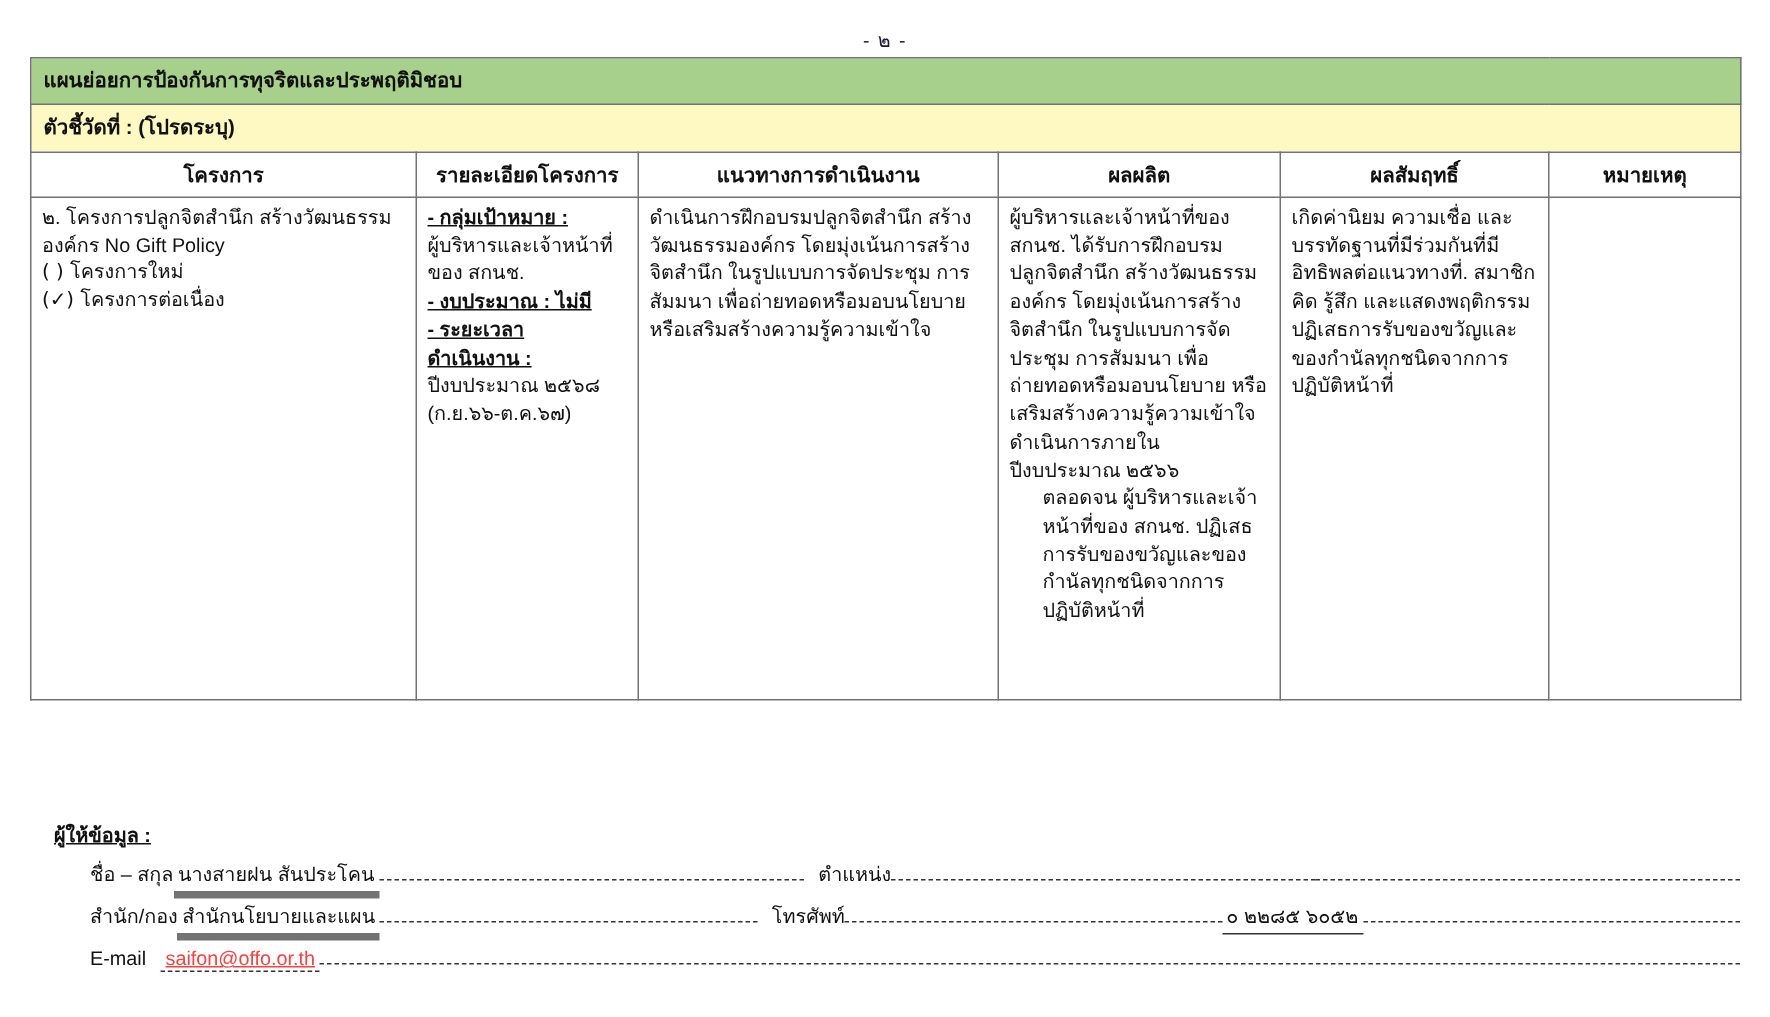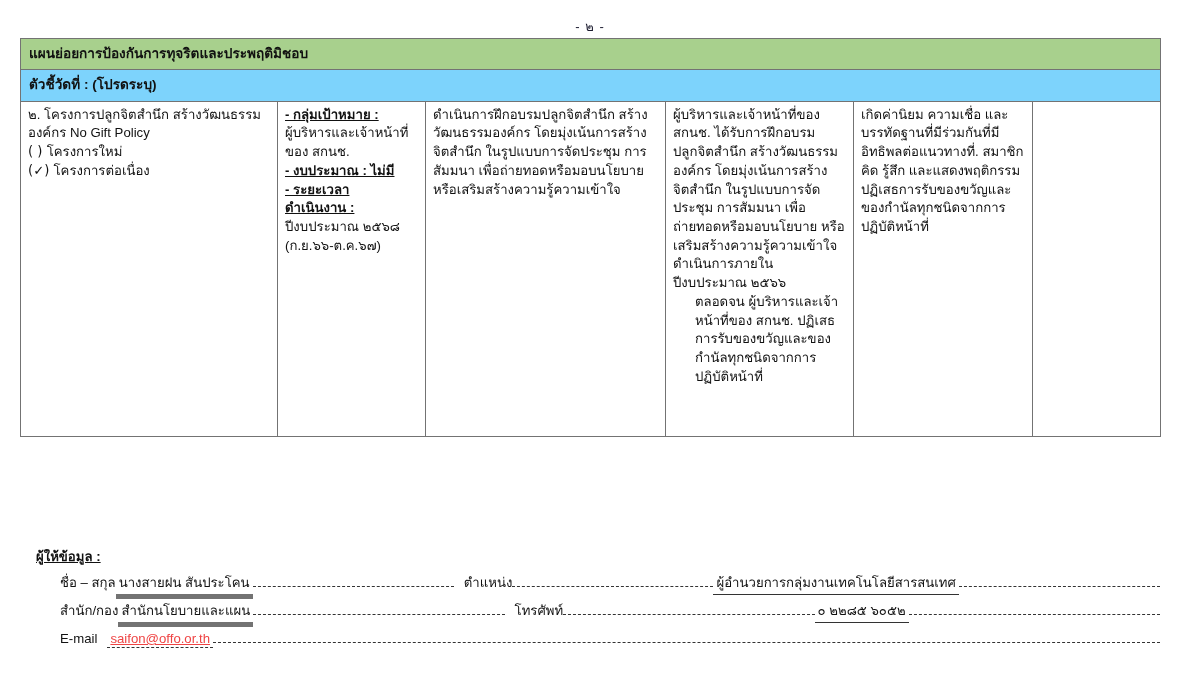--- a/index.html
+++ b/index.html
@@ -41,21 +41,21 @@
     color: #111;
   }
   tr.band-dark td {
     background: #a8d08d;
     font-weight: bold;
     font-size: 13.6px;
     padding: 5px 8px 6px 8px;
     height: 26px;
   }
   tr.band-light td {
-    background: #7dd3fc;
+    background: #fef9c3;
     font-weight: bold;
     font-size: 13.6px;
     padding: 5px 8px 6px 8px;
     height: 26px;
   }
   tr.col-head td {
     background: #ffffff;
     text-align: center;
     font-weight: bold;
     font-size: 13.6px;
@@ -137,20 +137,28 @@
       <col style="width:188px">
       <col style="width:179px">
       <col style="width:128px">
     </colgroup>
     <tbody>
       <tr class="band-dark">
         <td colspan="6">แผนย่อยการป้องกันการทุจริตและประพฤติมิชอบ</td>
       </tr>
       <tr class="band-light">
         <td colspan="6">ตัวชี้วัดที่ : (โปรดระบุ)</td>
+      </tr>
+      <tr class="col-head">
+        <td>โครงการ</td>
+        <td>รายละเอียดโครงการ</td>
+        <td>แนวทางการดำเนินงาน</td>
+        <td>ผลผลิต</td>
+        <td>ผลสัมฤทธิ์</td>
+        <td>หมายเหตุ</td>
       </tr>
       <tr class="body-row">
         <td>
           <span class="cell-line">๒. โครงการปลูกจิตสำนึก สร้างวัฒนธรรม</span>
           <span class="cell-line">องค์กร No Gift Policy</span>
           <span class="cell-line chk">(   ) โครงการใหม่</span>
           <span class="cell-line chk">(✓) โครงการต่อเนื่อง</span>
         </td>
         <td>
           <span class="cell-line bold">- กลุ่มเป้าหมาย :</span>
@@ -176,21 +184,20 @@
   <div class="footer">
     <div class="footer-title">ผู้ให้ข้อมูล :</div>
 
     <div class="frow r1">
       <span class="flabel">ชื่อ – สกุล</span>
       <span class="name-underline">นางสายฝน   สันประโคน</span>
       <span class="fill"></span>
       <span class="gap"></span>
       <span class="flabel">ตำแหน่ง</span>
       <span class="fill"></span>
-      <span class="pos-underline">ผู้อำนวยการกลุ่มงานเทคโนโลยีสารสนเทศ</span>
       <span class="fill"></span>
     </div>
 
     <div class="frow r2">
       <span class="flabel">สำนัก/กอง</span>
       <span class="name-underline">สำนักนโยบายและแผน</span>
       <span class="fill"></span>
       <span class="gap"></span>
       <span class="flabel">โทรศัพท์</span>
       <span class="fill"></span>

